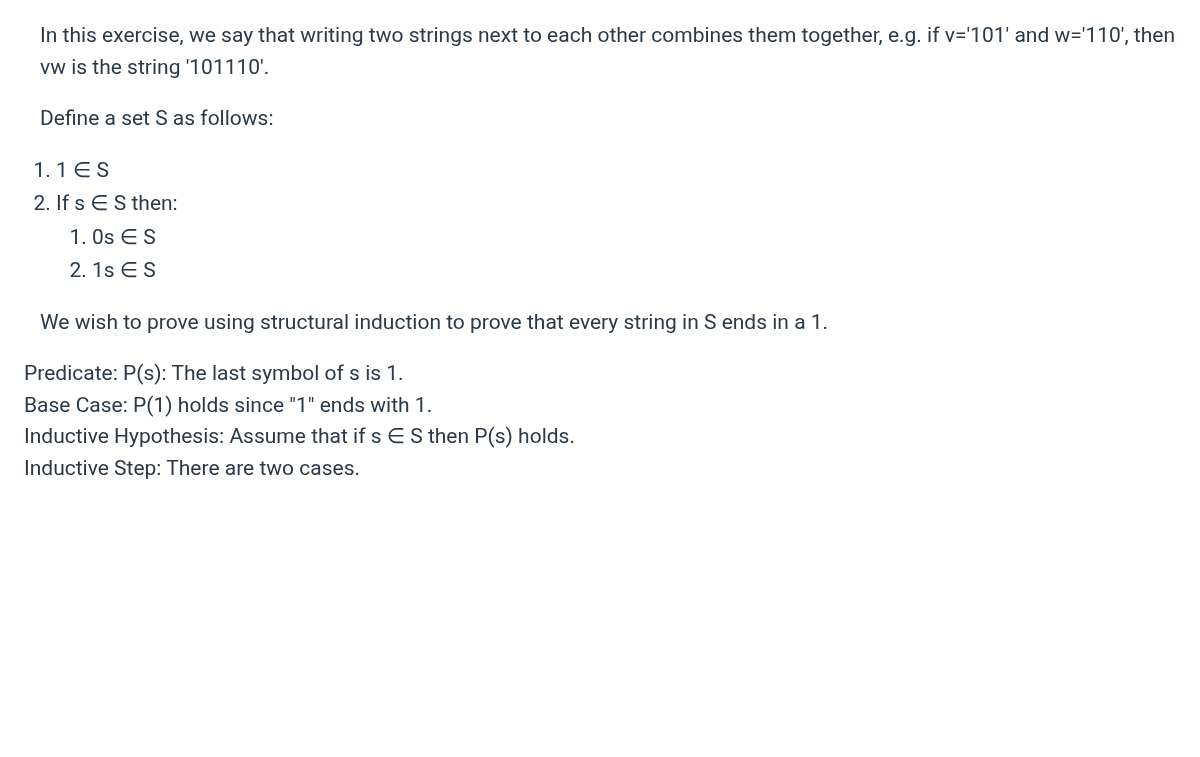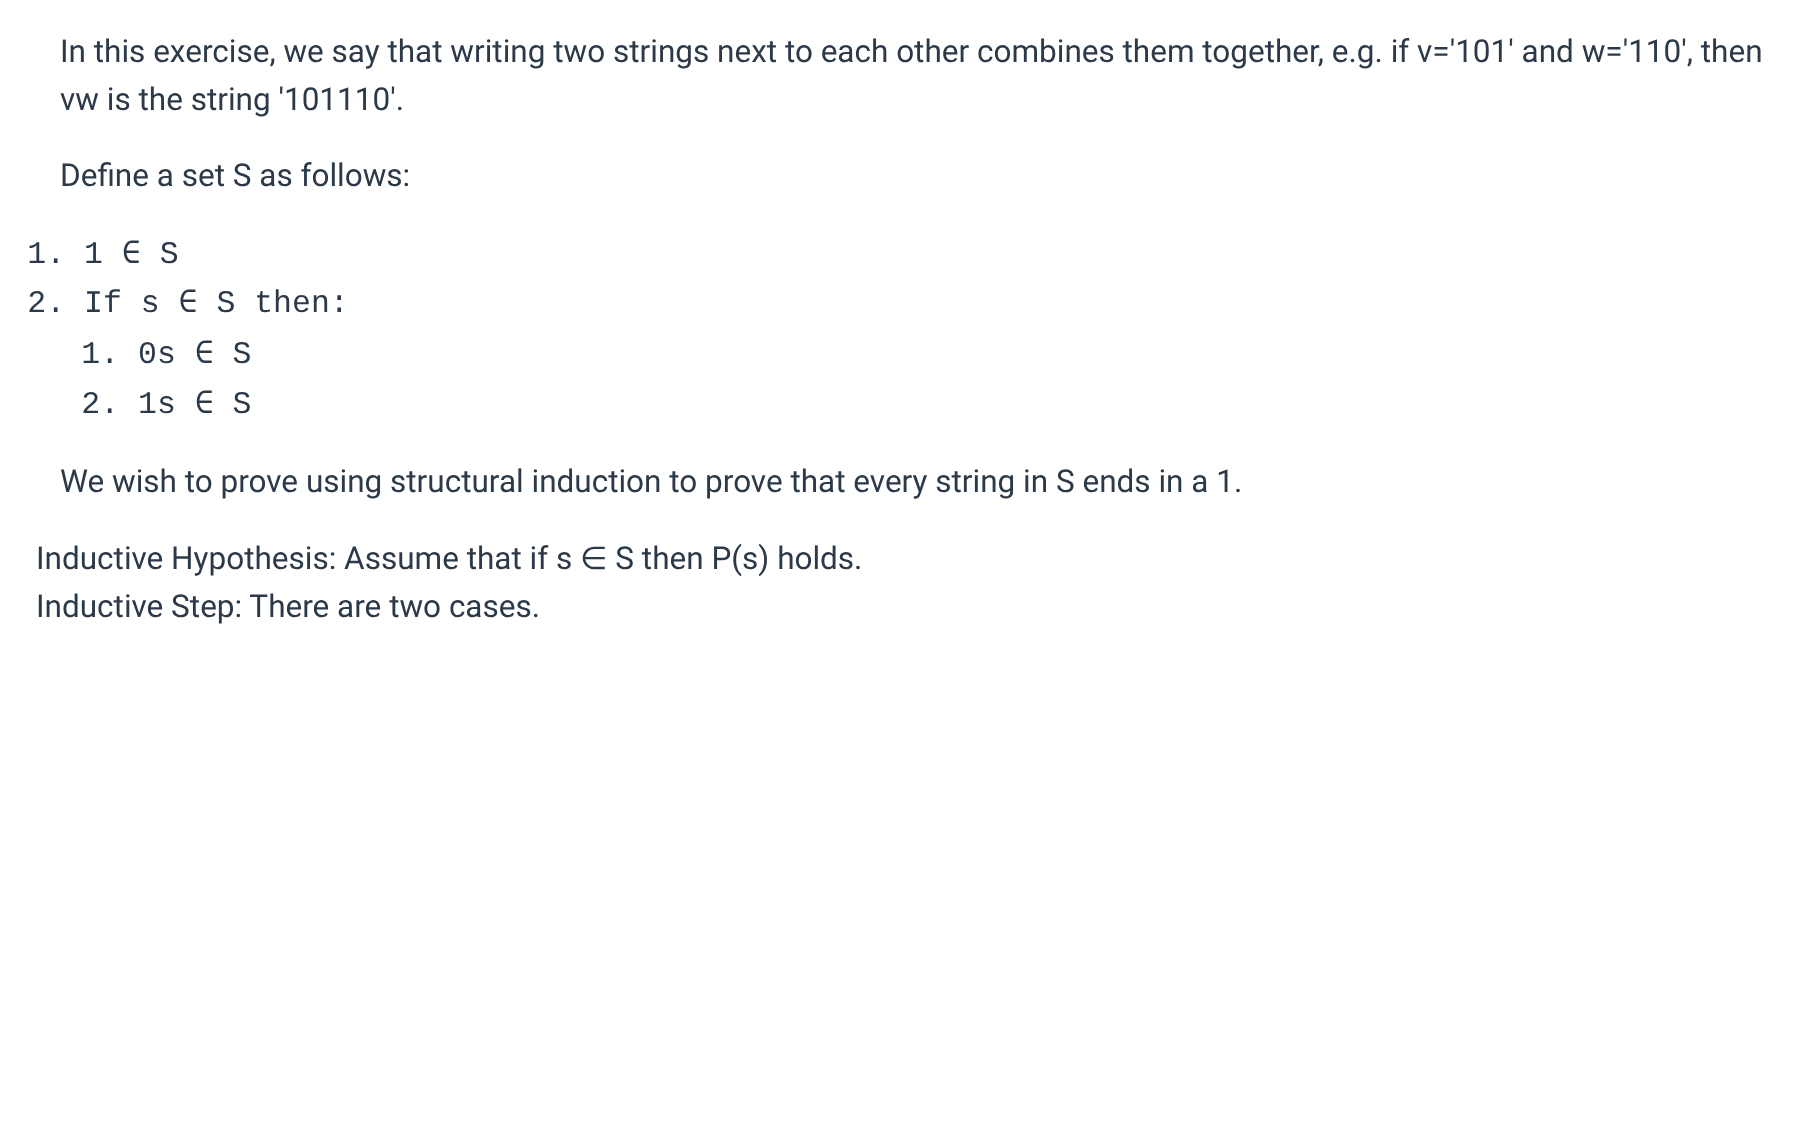--- a/index.html
+++ b/index.html
@@ -12,21 +12,20 @@
     width: 1200px;
     box-sizing: border-box;
   }
   p {
     margin: 0 0 20px 16px;
   }
   .ol-outer {
     list-style: decimal;
     padding-left: 32px;
     margin: 0 0 20px 0;
-    font-family: Liberation Mono, monospace;
   }
   .ol-inner {
     list-style: decimal;
     padding-left: 36px;
     margin: 0;
   }
   li {
     margin: 2px 0;
   }
   .proof-block p {
@@ -47,15 +46,17 @@
     <ol class="ol-inner">
       <li>0s ∈ S</li>
       <li>1s ∈ S</li>
     </ol>
   </li>
 </ol>
 
 <p>We wish to prove using structural induction to prove that every string in S ends in a 1.</p>
 
 <div class="proof-block">
+  <p>Predicate: P(s): The last symbol of s is 1.</p>
+  <p>Base Case: P(1) holds since "1" ends with 1.</p>
   <p>Inductive Hypothesis: Assume that if s ∈ S then P(s) holds.</p>
   <p>Inductive Step: There are two cases.</p>
 </div>
 
 </body></html>

